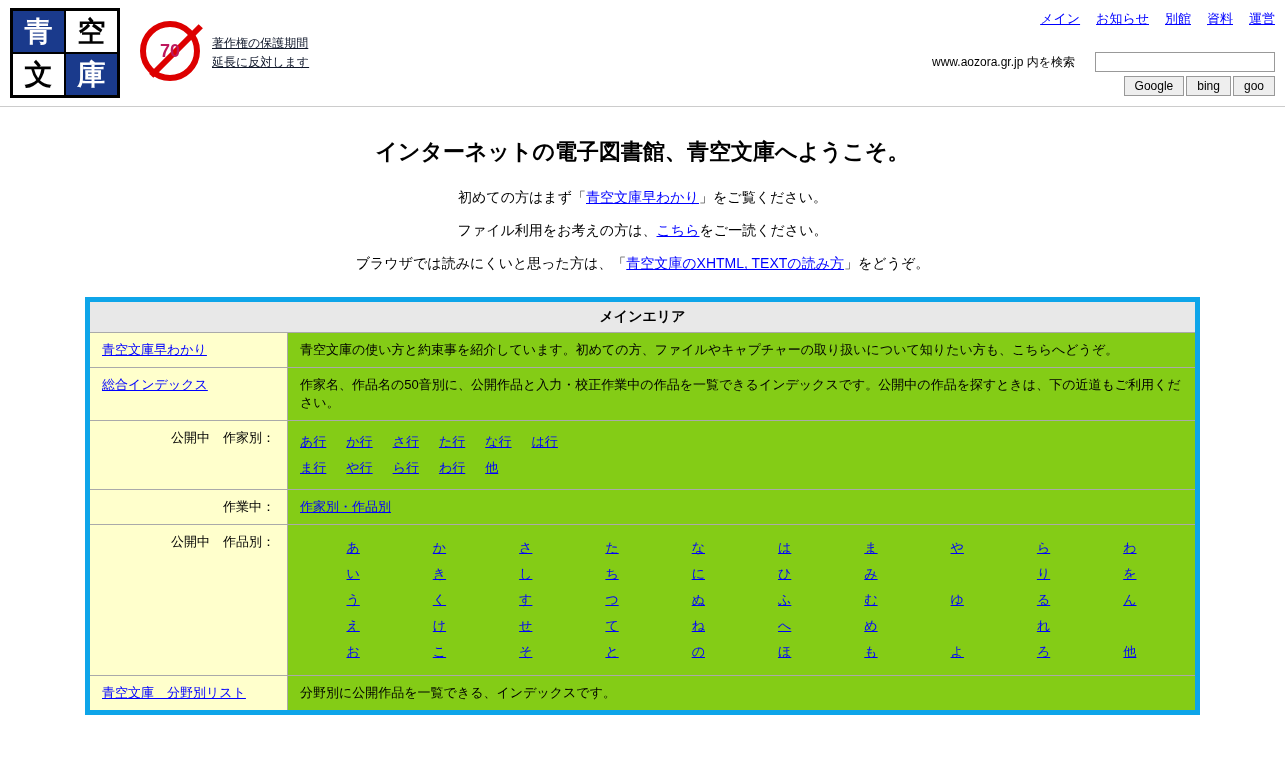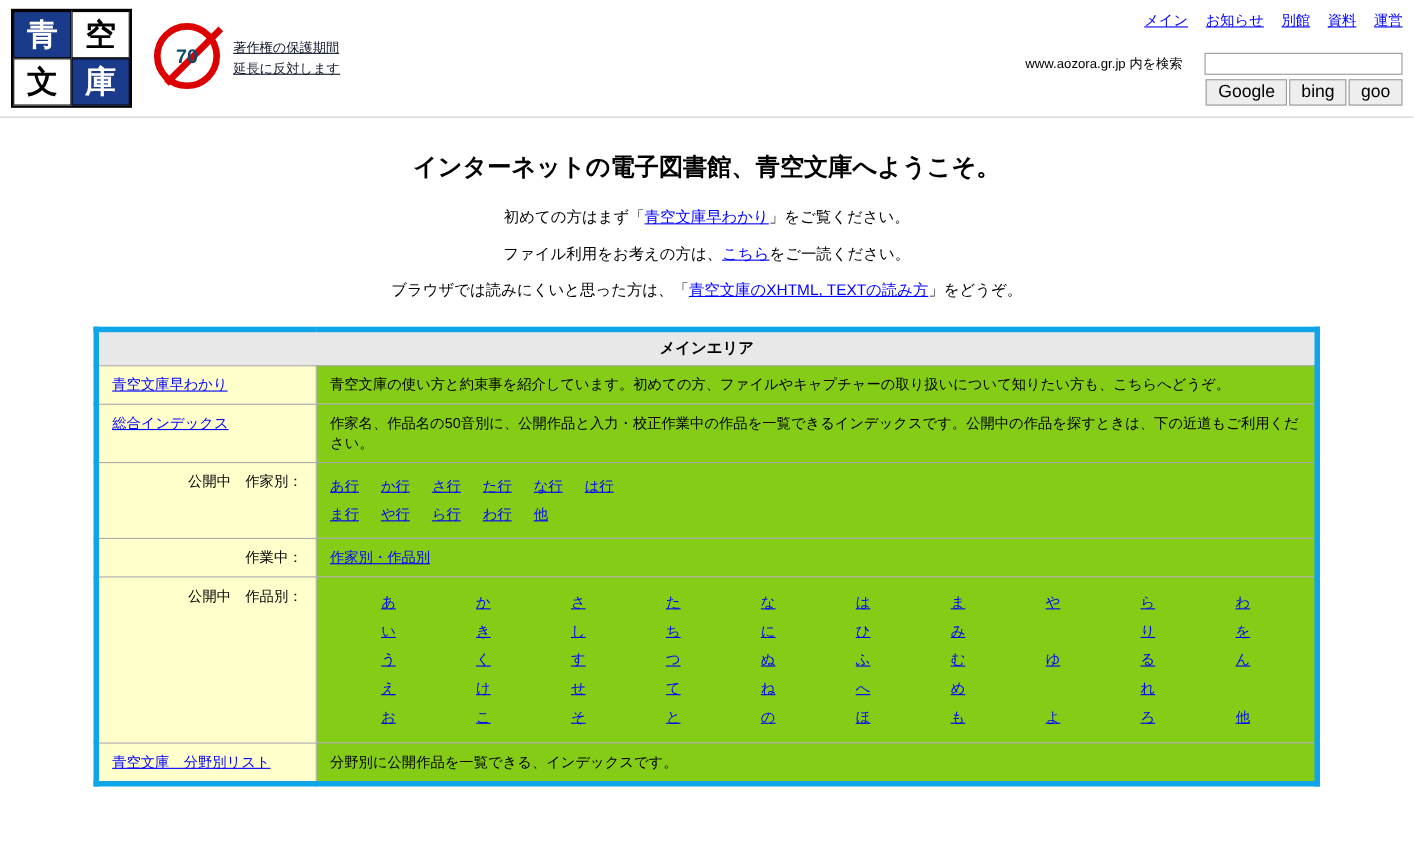--- a/index.html
+++ b/index.html
@@ -72,21 +72,21 @@
       width: 70px;
       height: 6px;
       background: #d00;
       transform: rotate(-45deg);
       top: 21px;
       left: -5px;
     }
     .no-ext-70 {
       font-size: 18px;
       font-weight: bold;
-      color: #0c4a6e;
+      color: #be185d;
       z-index: 1;
     }
     .badge-text {
       margin-left: 8px;
       font-size: 12px;
       color: #c00;
       line-height: 1.6;
     }
     .badge-text a { color: #0f172a; }
 
@@ -119,21 +119,21 @@
       border: 1px solid #999;
       font-size: 12px;
       padding: 1px 3px;
     }
     .search-buttons {
       display: flex;
       gap: 2px;
     }
     .search-btn {
       padding: 2px 10px;
-      font-size: 16px;
+      font-size: 12px;
       border: 1px solid #999;
       background: #eee;
       cursor: pointer;
     }
 
     
     #main {
       max-width: 1155px;
       margin: 0 auto;
       padding: 10px 20px;

